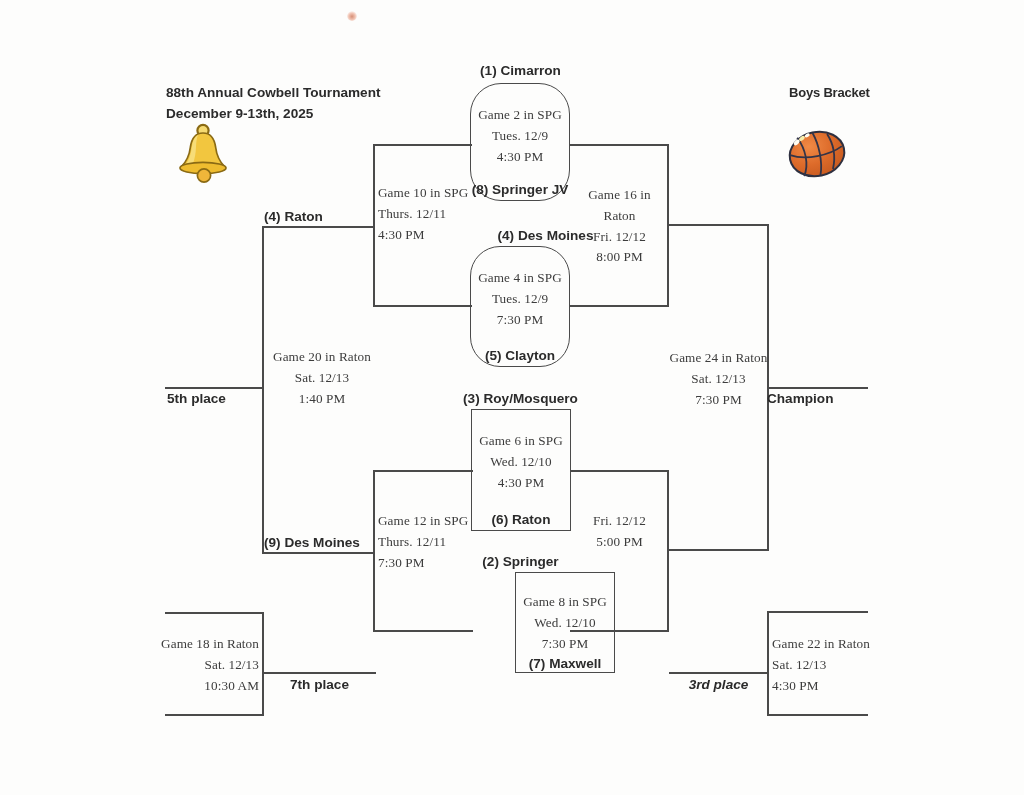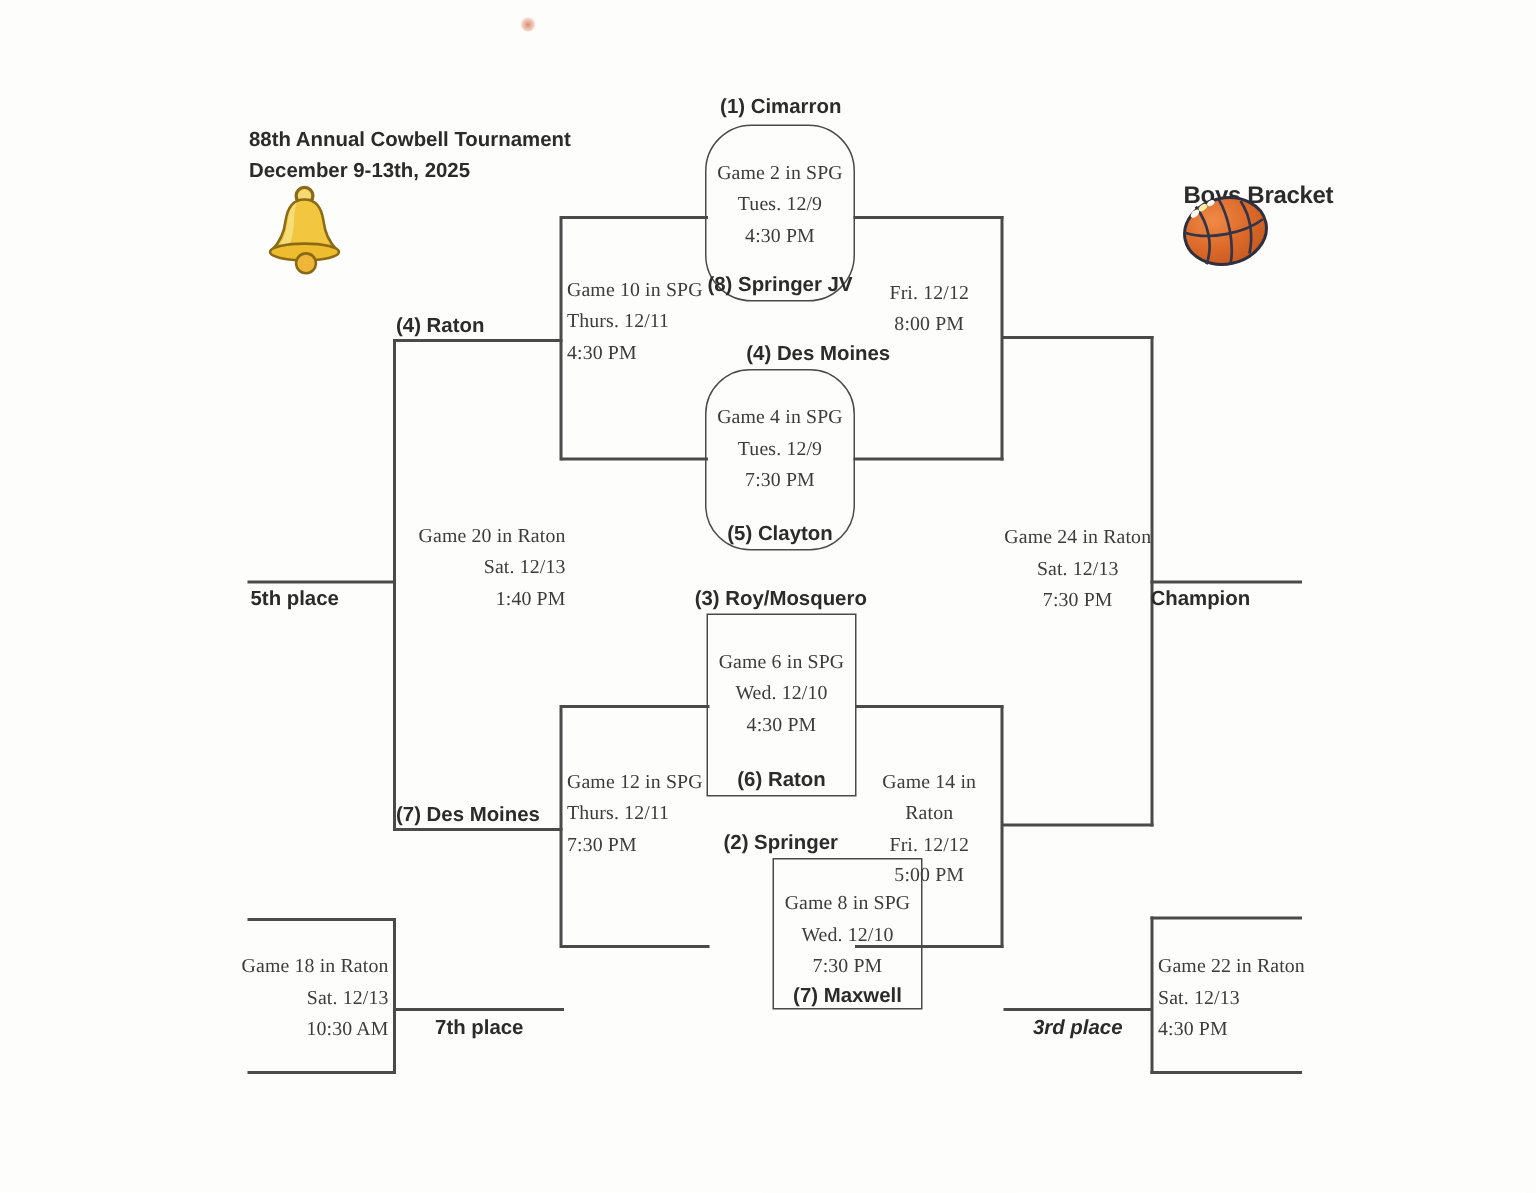--- a/index.html
+++ b/index.html
@@ -29,21 +29,21 @@
   }
   .icon { position:absolute; }
 </style>
 </head>
 <body>
 
 <div class="page">
 
   <div class="label bold" style="left:166px; top:85px;">88th Annual Cowbell Tournament</div>
   <div class="label bold" style="left:166px; top:106px;">December 9-13th, 2025</div>
-  <div class="label bold" style="left:789px; top:85px; font-size:16px; letter-spacing:-0.2px;margin-top:37px;">Boys Bracket</div>
+  <div class="label bold" style="left:789px; top:85px; font-size:13px; letter-spacing:-0.2px;">Boys Bracket</div>
 
   <div class="artifact"></div>
 
   <svg class="icon" style="left:173px; top:121px;" width="60" height="66" viewBox="0 0 60 66">
     <circle cx="30" cy="9.5" r="5.6" fill="#f6da71" stroke="#8a6a14" stroke-width="2.2"></circle>
     <path d="M30 12 C 22.5 12 18.6 18 17.4 26 C 16.2 36 12.5 41.5 8.5 45.5 L 51.5 45.5 C 47.5 41.5 43.8 36 42.6 26 C 41.4 18 37.5 12 30 12 Z" fill="#f2c63f" stroke="#8a6a14" stroke-width="1.7"></path>
     <path d="M25 14 C 21 16 19.5 21 18.8 26.5 C 18 33 16 38.5 13.5 42.5 L 20 42.5 C 21.8 38 22.8 32 23 26 C 23.2 20.5 23.8 16.5 25 14 Z" fill="#f8e182" opacity="0.85"></path>
     <ellipse cx="30" cy="47" rx="23" ry="5.6" fill="#eebc2f" stroke="#8a6a14" stroke-width="1.7"></ellipse>
     <circle cx="31" cy="54.5" r="6.6" fill="#f0b63a" stroke="#8a6a14" stroke-width="1.7"></circle>
   </svg>
@@ -142,37 +142,37 @@
   <div class="vline" style="left:767px; top:611px; height:105px;"></div>
   <div class="hline" style="left:669px; top:672px; width:99px;"></div>
 
   <div class="serifblock" style="left:378px; top:183px; width:95px; text-align:left;">
     <div>Game 10 in SPG</div>
     <div>Thurs. 12/11</div>
     <div>4:30 PM</div>
   </div>
 
   <div class="serifblock" style="left:571px; top:185px; width:97px; text-align:center;">
+    <div>Game 16 in Raton</div>
     <div>Fri. 12/12</div>
     <div>8:00 PM</div>
   </div>
 
   <div class="serifblock" style="left:378px; top:511px; width:95px; text-align:left;">
     <div>Game 12 in SPG</div>
     <div>Thurs. 12/11</div>
     <div>7:30 PM</div>
   </div>
 
   <div class="serifblock" style="left:571px; top:511px; width:97px; text-align:center;">
-    <div>Game 14 in Raton</div>
     <div>Fri. 12/12</div>
     <div>5:00 PM</div>
   </div>
 
-  <div class="serifblock" style="left:267px; top:347px; width:110px; text-align:right;">
+  <div class="serifblock" style="left:267px; top:347px; width:110px; text-align:center;">
     <div>Game 20 in Raton</div>
     <div>Sat. 12/13</div>
     <div>1:40 PM</div>
   </div>
 
   <div class="serifblock" style="left:669px; top:348px; width:99px; text-align:center;">
     <div>Game 24 in Raton</div>
     <div>Sat. 12/13</div>
     <div>7:30 PM</div>
   </div>
@@ -183,19 +183,19 @@
     <div>10:30 AM</div>
   </div>
 
   <div class="serifblock" style="left:772px; top:634px; width:100px; text-align:left;">
     <div>Game 22 in Raton</div>
     <div>Sat. 12/13</div>
     <div>4:30 PM</div>
   </div>
 
   <div class="label bold" style="left:264px; top:209px;">(4) Raton</div>
-  <div class="label bold" style="left:264px; top:535px;">(7) Des Moines</div>
+  <div class="label bold" style="left:264px; top:535px;">(9) Des Moines</div>
   <div class="label bold" style="left:167px; top:391px;">5th place</div>
   <div class="label bold" style="left:767px; top:391px; width:101px; text-align:left;">Champion</div>
   <div class="label bold" style="left:263px; top:677px; width:113px; text-align:center;">7th place</div>
   <div class="label bold" style="left:669px; top:677px; width:99px; text-align:center;font-style:italic;">3rd place</div>
 
 </div>
 
 </body></html>

